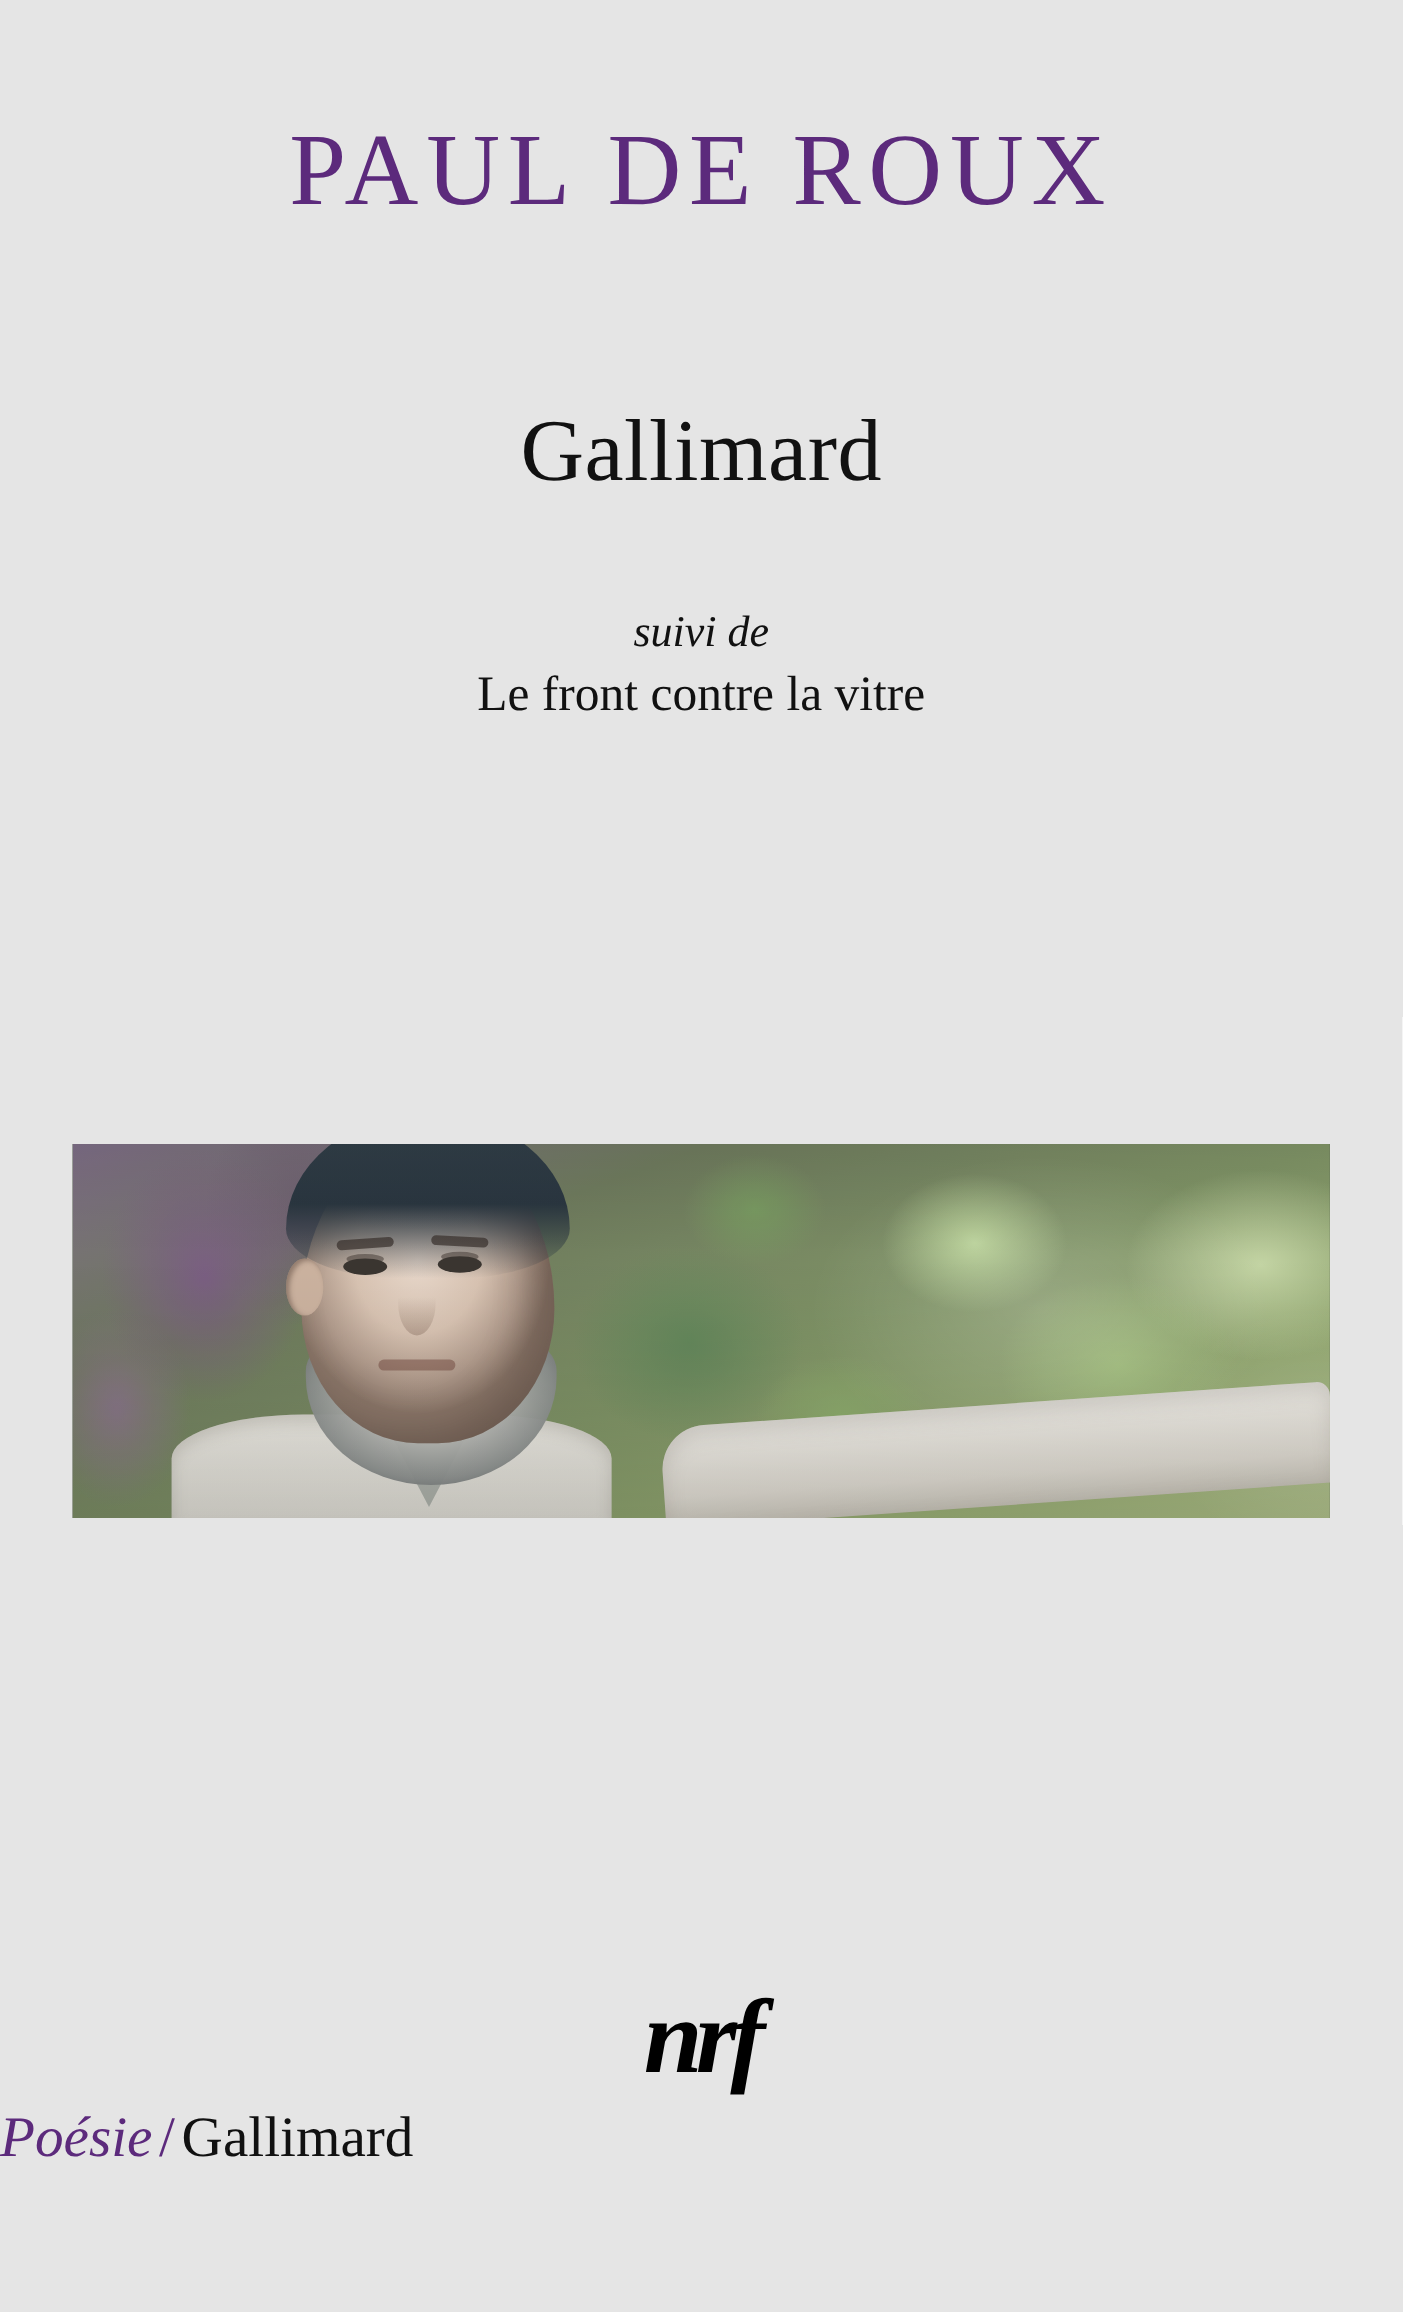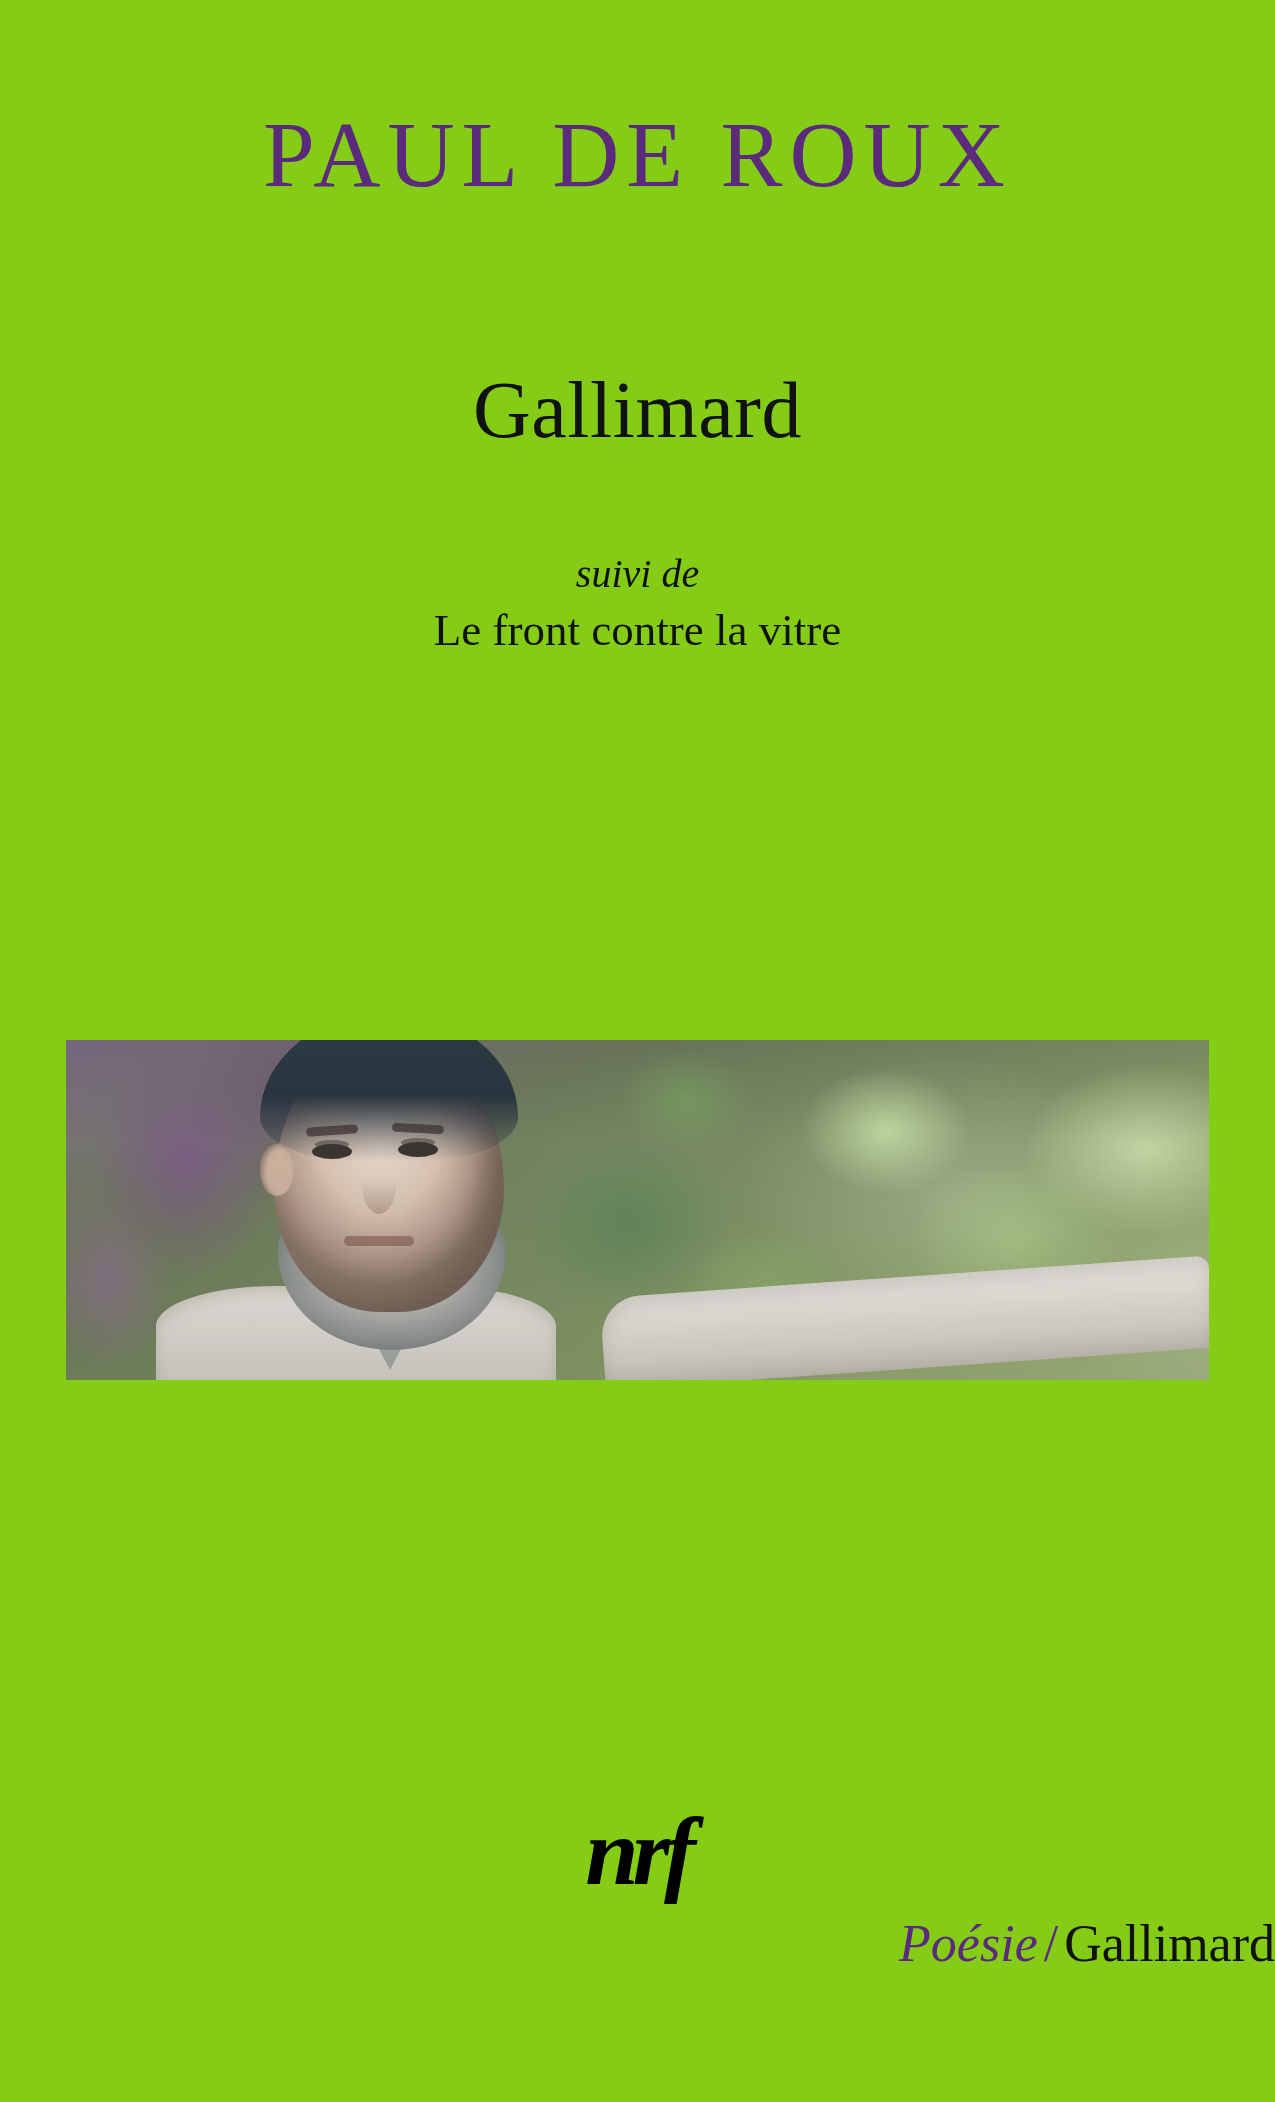--- a/index.html
+++ b/index.html
@@ -11,21 +11,21 @@
     width: 1275px;
     height: 2102px;
     position: relative;
     font-family: "Liberation Serif", serif;
     overflow: hidden;
   }
 
   .cover {
     position: absolute;
     inset: 0;
-    background: #84cc16;
+    background: #e5e5e5;
   }
 
   
   .author {
     position: absolute;
     top: 108px;
     left: 0;
     width: 100%;
     text-align: center;
     color: #5c2a7c;
@@ -262,21 +262,21 @@
     line-height: 1;
     margin-top: 36px;
   }
 
   
   .publisher {
     position: absolute;
     top: 1918px;
     left: 0;
     width: 100%;
-    text-align: right;
+    text-align: left;
     font-size: 52px;
     line-height: 1;
     white-space: nowrap;
   }
   .publisher .poesie {
     color: #5c2a7c;
     font-style: italic;
   }
   .publisher .slash {
     color: #5c2a7c;

